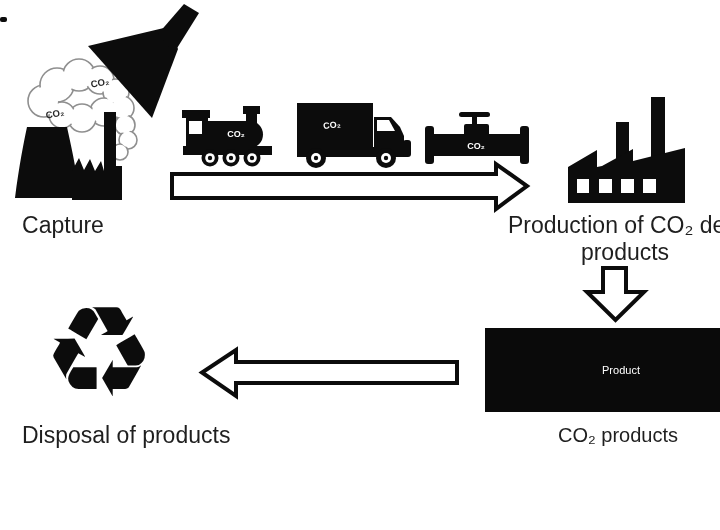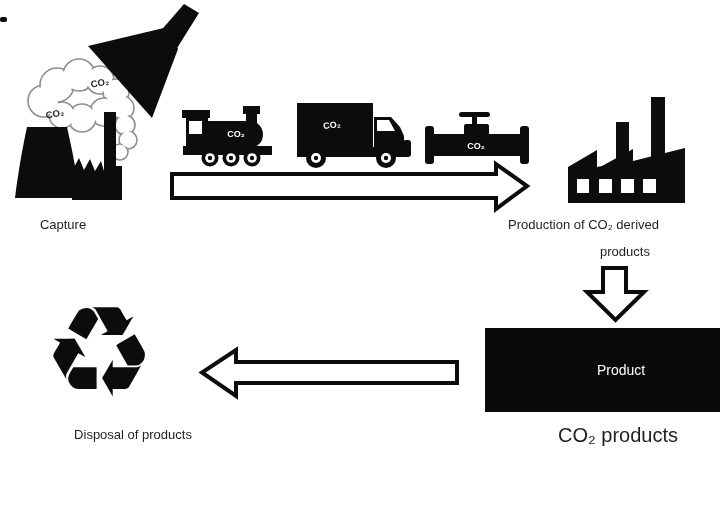--- a/index.html
+++ b/index.html
@@ -6,36 +6,36 @@
   #screen{
     position:relative;
     width:720px;height:530px;
     background:#ffffff;
     overflow:hidden;
     font-family:"Liberation Sans","DejaVu Sans",sans-serif;
   }
   .lbl{
     position:absolute;
     color:#1f1f1f;
-    font-size:13px;
+    font-size:23px;
     line-height:22px;
     text-align:center;
     white-space:nowrap;
   }
   #capture-label{left:20px;top:214px;width:86px;}
   #transport-label{left:295px;top:214px;width:96px;}
   #production-label-line1{left:508px;top:214px;text-align:left;}
   #production-label-line2{left:560px;top:241px;width:130px;}
   #co2-products-label{left:540px;top:424px;width:156px;font-size:20px;}
-  #disposal-label{left:38px;top:424px;width:190px;}
+  #disposal-label{left:22px;top:424px;width:190px;}
   #product-box{
     position:absolute;left:485px;top:328px;width:272px;height:84px;
     background:#0a0a0a;display:flex;align-items:center;justify-content:center;
   }
-  #product-box span{color:#ffffff;font-size:14px;}
+  #product-box span{color:#ffffff;font-size:11px;}
   #recycle{
     position:absolute;left:34px;top:288px;width:130px;height:130px;
     font-size:126px;line-height:130px;color:#0c0c0c;text-align:center;
     font-family:"DejaVu Sans",sans-serif;
   }
   svg{position:absolute;left:0;top:0;}
   .ink{fill:#0c0c0c;}
   .whitebit{fill:#ffffff;}
   .cloud{fill:#ffffff;stroke:#8f8f8f;stroke-width:1.6;}
   .cloud-erase{fill:#ffffff;stroke:none;}

